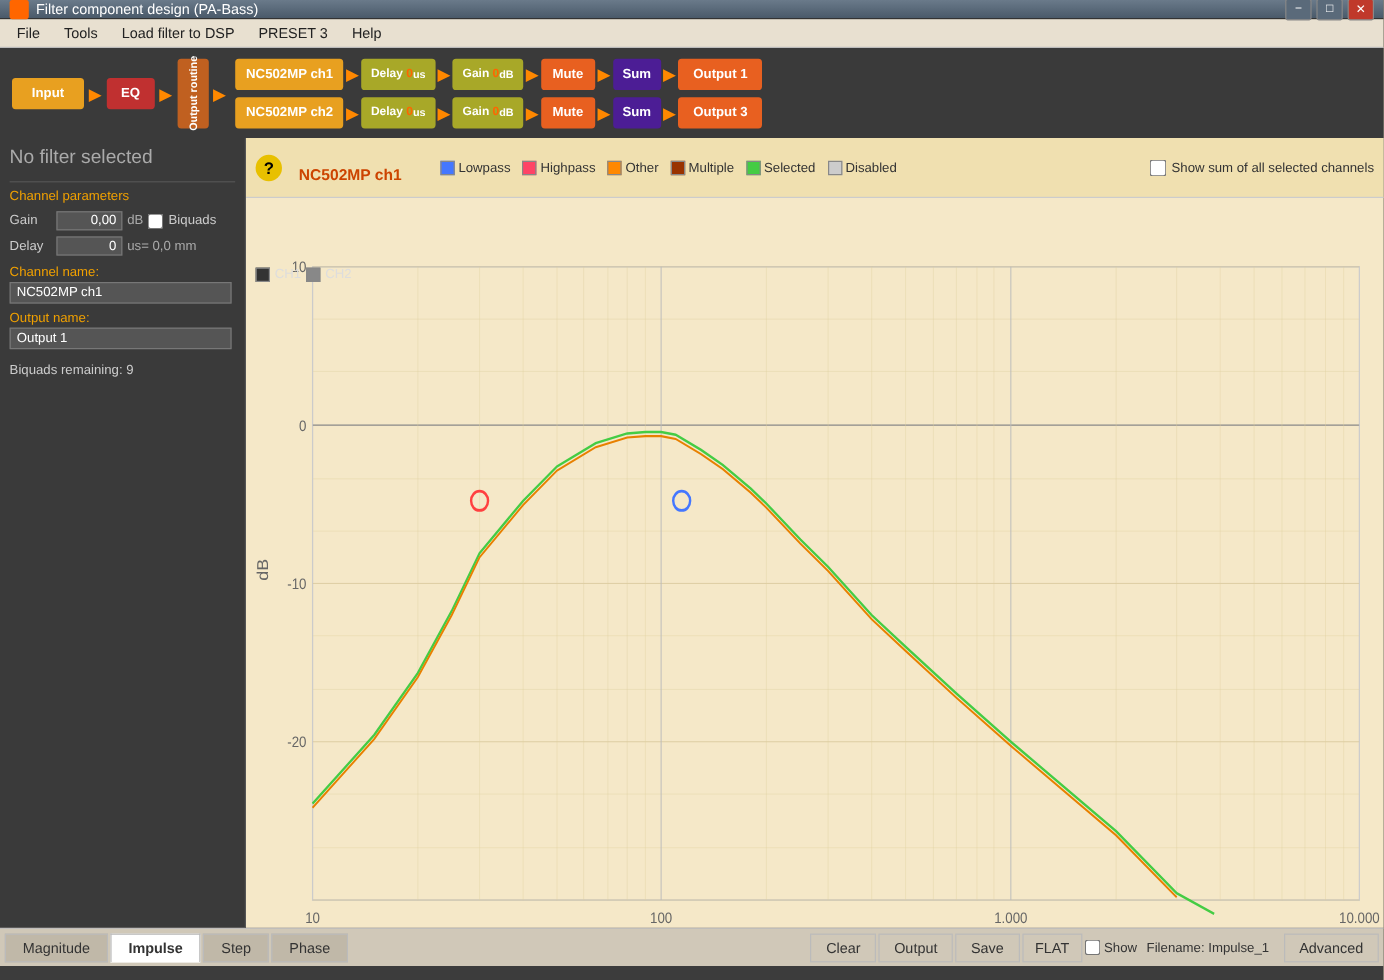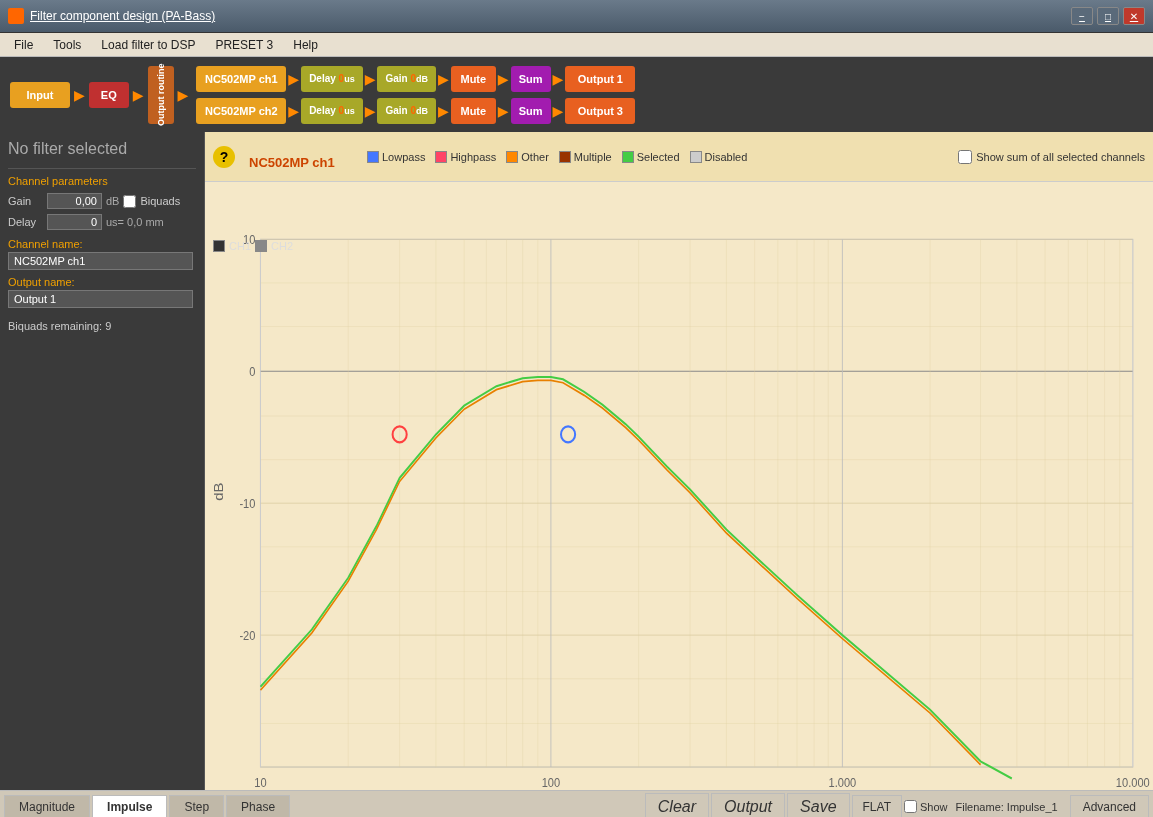--- a/index.html
+++ b/index.html
@@ -1,40 +1,40 @@
 <!DOCTYPE html>
 <html><head>
   <meta charset="utf-8">
   <style>
     * { box-sizing: border-box; margin: 0; padding: 0; }
     body { font-family: Arial, sans-serif; font-size: 12px; background: #3c3c3c; color: #ddd; width: 1153px; height: 817px; overflow: hidden; }
 
     
-    .title-bar { background: linear-gradient(to bottom, #6a7a8a, #4a5a6a); height: 33px; display: flex; align-items: center; padding: 0 8px; color: #fff; font-size: 12px; border-bottom: 1px solid #333; text-decoration: underline; }
+    .title-bar { background: linear-gradient(to bottom, #6a7a8a, #4a5a6a); height: 16px; display: flex; align-items: center; padding: 0 8px; color: #fff; font-size: 12px; border-bottom: 1px solid #333; }
     .title-bar-icon { width: 16px; height: 16px; margin-right: 6px; background: #ff6600; border-radius: 2px; display: inline-block; }
     .title-bar-controls { margin-left: auto; display: flex; gap: 4px; }
     .title-btn { width: 22px; height: 18px; border: 1px solid #888; border-radius: 2px; cursor: pointer; font-size: 10px; display: flex; align-items: center; justify-content: center; color: #fff; background: #5a6a7a; }
     .title-btn.close { background: #c0392b; }
 
     
     .menu-bar { background: #e8e0d0; height: 24px; display: flex; align-items: center; padding: 0 4px; border-bottom: 1px solid #bbb; }
     .menu-item { padding: 2px 10px; color: #222; font-size: 12px; cursor: pointer; }
 
     
     .signal-flow { background: #3a3a3a; padding: 8px 10px; display: flex; align-items: center; gap: 4px; height: 75px; }
     .flow-chain { display: flex; align-items: center; gap: 2px; }
     .flow-box { height: 26px; display: flex; align-items: center; justify-content: center; font-size: 11px; font-weight: bold; color: #fff; border-radius: 3px; padding: 0 8px; white-space: nowrap; }
     .flow-box.input { background: #e8a020; min-width: 60px; }
     .flow-box.eq { background: #c03030; min-width: 40px; }
     .flow-box.output-routine { background: #c06020; min-width: 30px; writing-mode: vertical-rl; transform: rotate(180deg); height: 52px; font-size: 10px; }
     .flow-box.nc502 { background: #e8a020; min-width: 90px; }
     .flow-box.delay { background: #a8a828; min-width: 55px; }
     .flow-box.gain { background: #a8a828; min-width: 55px; }
     .flow-box.mute { background: #e86020; min-width: 45px; }
-    .flow-box.sum { background: #a21caf; min-width: 40px; }
+    .flow-box.sum { background: #4c1d95; min-width: 40px; }
     .flow-box.output { background: #e86020; min-width: 70px; }
     .flow-arrow { color: #ff8800; font-size: 14px; }
     .flow-split { display: flex; flex-direction: column; align-items: flex-start; gap: 6px; margin-left: 4px; }
     .val-orange { color: #ff6600; font-weight: bold; }
 
     
     .main-area { display: flex; height: calc(817px - 28px - 24px - 75px - 32px); }
 
     
     .left-panel { width: 205px; background: #3a3a3a; padding: 8px; border-right: 1px solid #555; overflow-y: auto; flex-shrink: 0; }
@@ -78,21 +78,21 @@
 
     
     .chart-container { flex: 1; position: relative; overflow: hidden; }
     .chart-svg { width: 100%; height: 100%; }
 
     
     .bottom-bar { height: 32px; background: #d0c8b8; border-top: 1px solid #bbb; display: flex; align-items: center; padding: 0 4px; gap: 2px; }
     .tab-btn { padding: 4px 14px; font-size: 12px; cursor: pointer; border: 1px solid #bbb; background: #c0b8a8; color: #333; }
     .tab-btn.active { background: #fff; border-bottom-color: #fff; font-weight: bold; }
     .bottom-spacer { flex: 1; }
-    .bottom-action-btn { padding: 4px 12px; font-size: 16px; cursor: pointer; border: 1px solid #bbb; background: #d0c8b8; color: #333; font-style: italic; }
+    .bottom-action-btn { padding: 4px 12px; font-size: 12px; cursor: pointer; border: 1px solid #bbb; background: #d0c8b8; color: #333; }
     .flat-btn { padding: 4px 10px; font-size: 12px; cursor: pointer; border: 1px solid #bbb; background: #d0c8b8; color: #333; }
     .show-check { display: flex; align-items: center; gap: 3px; font-size: 11px; color: #333; }
     .filename-label { font-size: 11px; color: #333; padding: 0 6px; }
     .advanced-btn { padding: 4px 12px; font-size: 12px; cursor: pointer; border: 1px solid #bbb; background: #d0c8b8; color: #333; margin-left: 4px; }
   </style>
 </head>
 <body>
 
 <div class="title-bar">
   <span class="title-bar-icon"></span>

